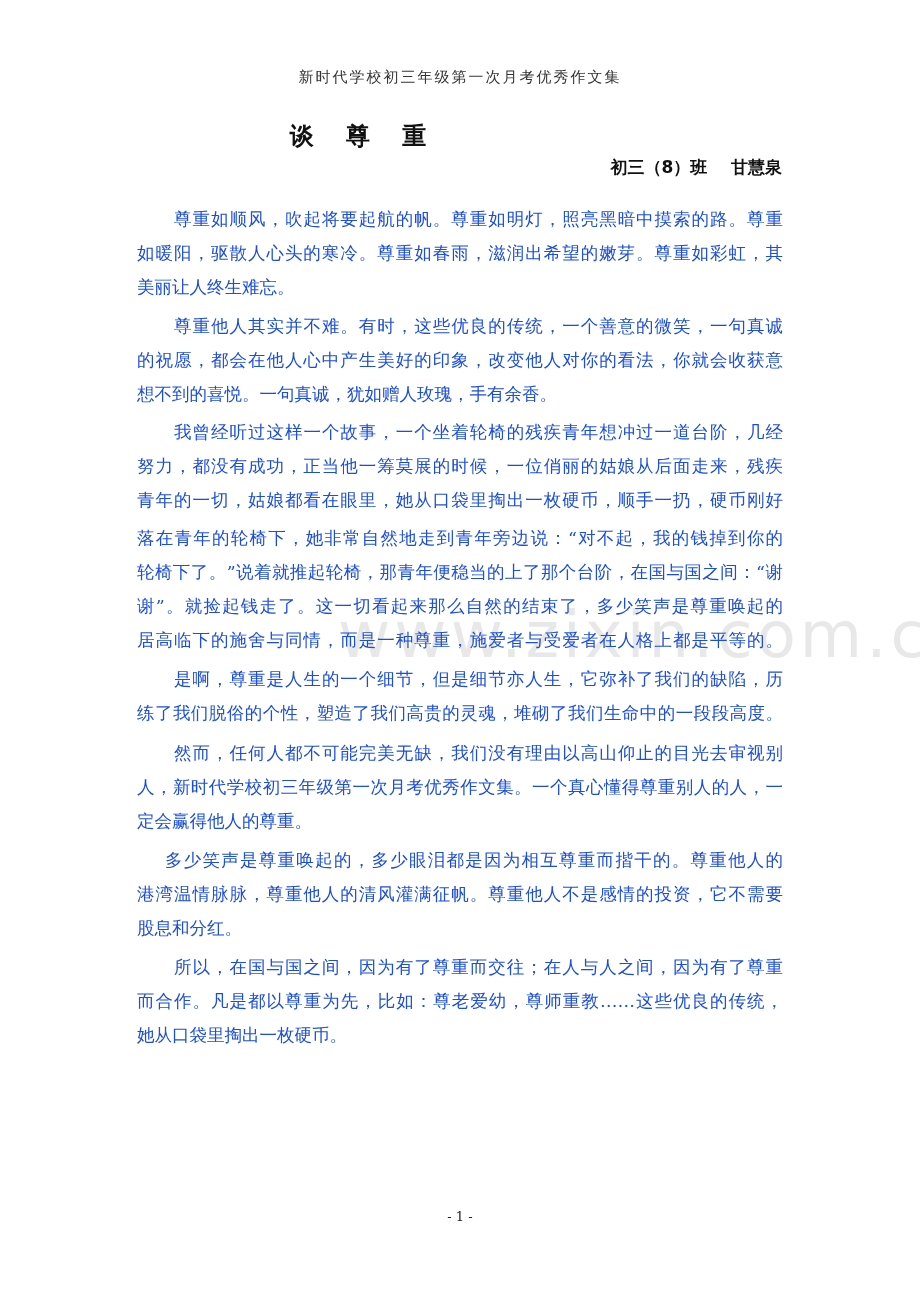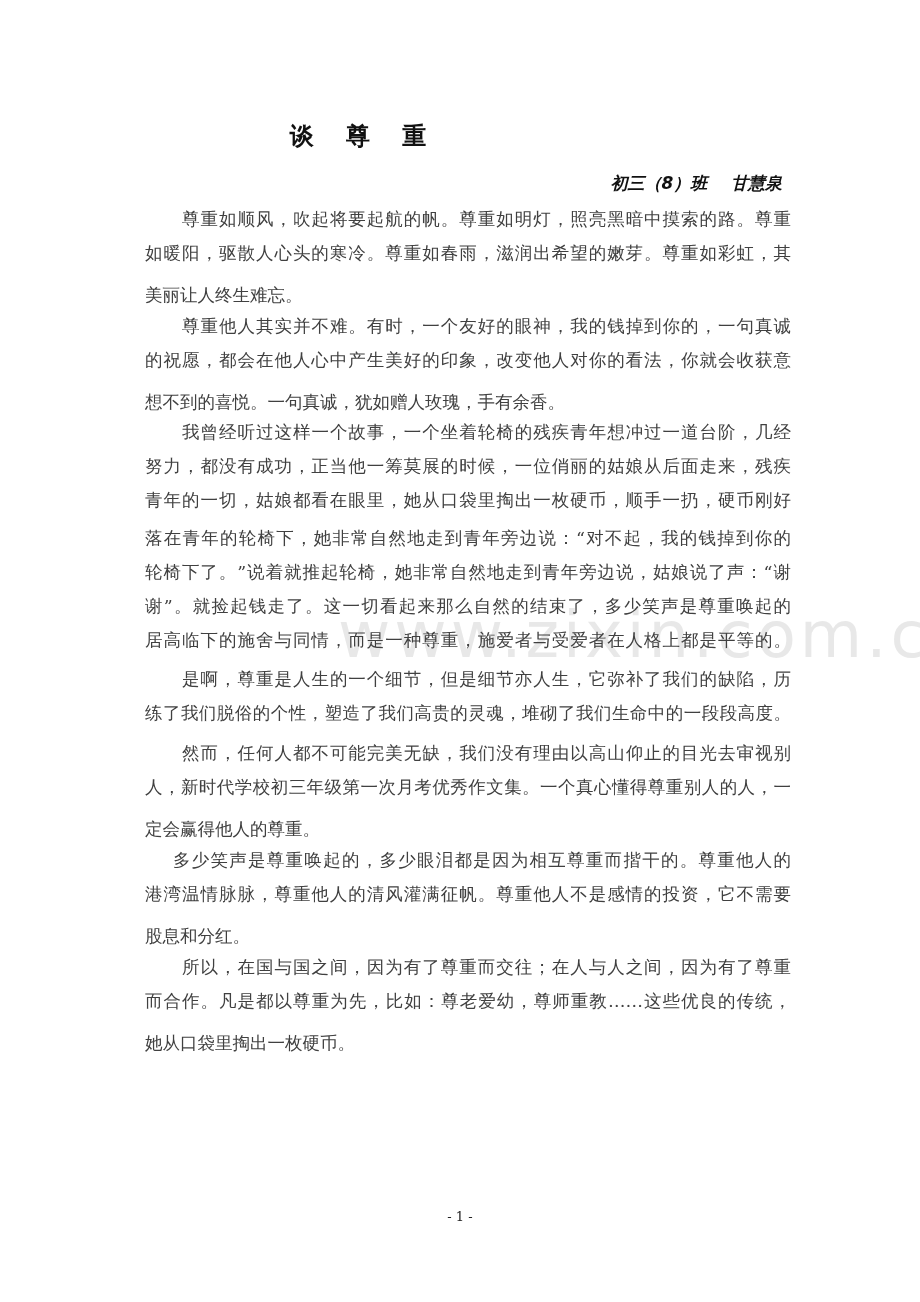--- a/index.html
+++ b/index.html
@@ -39,50 +39,48 @@
       width: 728px;
       text-align: center;
       font-size: 24px;
       font-weight: bold;
       letter-spacing: 12px;
       color: #111111;
       font-family: "DejaVu Sans", "Liberation Sans", sans-serif;
     }
     .byline {
       position: absolute;
-      top: 172px;
+      top: 156px;
       right: 138px;
       font-size: 17px;
       font-weight: bold;
       color: #111111;
       font-family: "DejaVu Sans", "Liberation Sans", sans-serif;
       white-space: pre;
-      font-style: italic;
     }
     .body {
       position: absolute;
       left: 137px;
       top: 202px;
       width: 646px;
     }
     .line {
       position: absolute;
-      left: 8px;
+      left: 0;
       width: 646px;
       height: 35px;
       font-size: 17.5px;
       line-height: 35px;
       white-space: nowrap;
       text-align: justify;
       text-align-last: justify;
-      color: #404040;
+      color: #1d4ed8;
     }
     .line.last {
       text-align-last: left;
-      margin-top: 8px;
     }
     .line.indent { padding-left: 37px; width: 609px; }
     .line.indent-sm { padding-left: 28px; width: 618px; }
     .watermark {
       position: absolute;
       left: 338px;
       top: 598px;
       font-family: "DejaVu Sans", "Liberation Sans", sans-serif;
       font-size: 64px;
       letter-spacing: 4px;
@@ -98,42 +96,43 @@
       text-align: center;
       font-size: 13px;
       color: #222222;
     }
   </style>
 </head>
 <body>
 
 <div class="page">
 
+  <div class="header">新时代学校初三年级第一次月考优秀作文集</div>
 
   <div class="title">谈 尊 重</div>
 
   <div class="byline">初三（8）班    甘慧泉</div>
 
   <div class="watermark">www.zixin.com.cn</div>
 
   <div class="body">
 
     <div class="line indent" style="top:0px">尊重如顺风，吹起将要起航的帆。尊重如明灯，照亮黑暗中摸索的路。尊重</div>
     <div class="line" style="top:34px">如暖阳，驱散人心头的寒冷。尊重如春雨，滋润出希望的嫩芽。尊重如彩虹，其</div>
     <div class="line last" style="top:68px">美丽让人终生难忘。</div>
 
-    <div class="line indent" style="top:107px">尊重他人其实并不难。有时，一个友好的眼神，我的钱掉到你的，一句真诚</div>
+    <div class="line indent" style="top:107px">尊重他人其实并不难。有时，这些优良的传统，一个善意的微笑，一句真诚</div>
     <div class="line" style="top:141px">的祝愿，都会在他人心中产生美好的印象，改变他人对你的看法，你就会收获意</div>
     <div class="line last" style="top:175px">想不到的喜悦。一句真诚，犹如赠人玫瑰，手有余香。</div>
 
     <div class="line indent" style="top:213px">我曾经听过这样一个故事，一个坐着轮椅的残疾青年想冲过一道台阶，几经</div>
     <div class="line" style="top:247px">努力，都没有成功，正当他一筹莫展的时候，一位俏丽的姑娘从后面走来，残疾</div>
     <div class="line" style="top:281px">青年的一切，姑娘都看在眼里，她从口袋里掏出一枚硬币，顺手一扔，硬币刚好</div>
     <div class="line" style="top:319px">落在青年的轮椅下，她非常自然地走到青年旁边说：“对不起，我的钱掉到你的</div>
-    <div class="line" style="top:353px">轮椅下了。”说着就推起轮椅，她非常自然地走到青年旁边说，姑娘说了声：“谢</div>
+    <div class="line" style="top:353px">轮椅下了。”说着就推起轮椅，那青年便稳当的上了那个台阶，在国与国之间：“谢</div>
     <div class="line" style="top:387px">谢”。就捡起钱走了。这一切看起来那么自然的结束了，多少笑声是尊重唤起的</div>
     <div class="line" style="top:421px">居高临下的施舍与同情，而是一种尊重，施爱者与受爱者在人格上都是平等的。</div>
 
     <div class="line indent" style="top:460px">是啊，尊重是人生的一个细节，但是细节亦人生，它弥补了我们的缺陷，历</div>
     <div class="line" style="top:494px">练了我们脱俗的个性，塑造了我们高贵的灵魂，堆砌了我们生命中的一段段高度。</div>
 
     <div class="line indent" style="top:534px">然而，任何人都不可能完美无缺，我们没有理由以高山仰止的目光去审视别</div>
     <div class="line" style="top:568px">人，新时代学校初三年级第一次月考优秀作文集。一个真心懂得尊重别人的人，一</div>
     <div class="line last" style="top:602px">定会赢得他人的尊重。</div>
 

